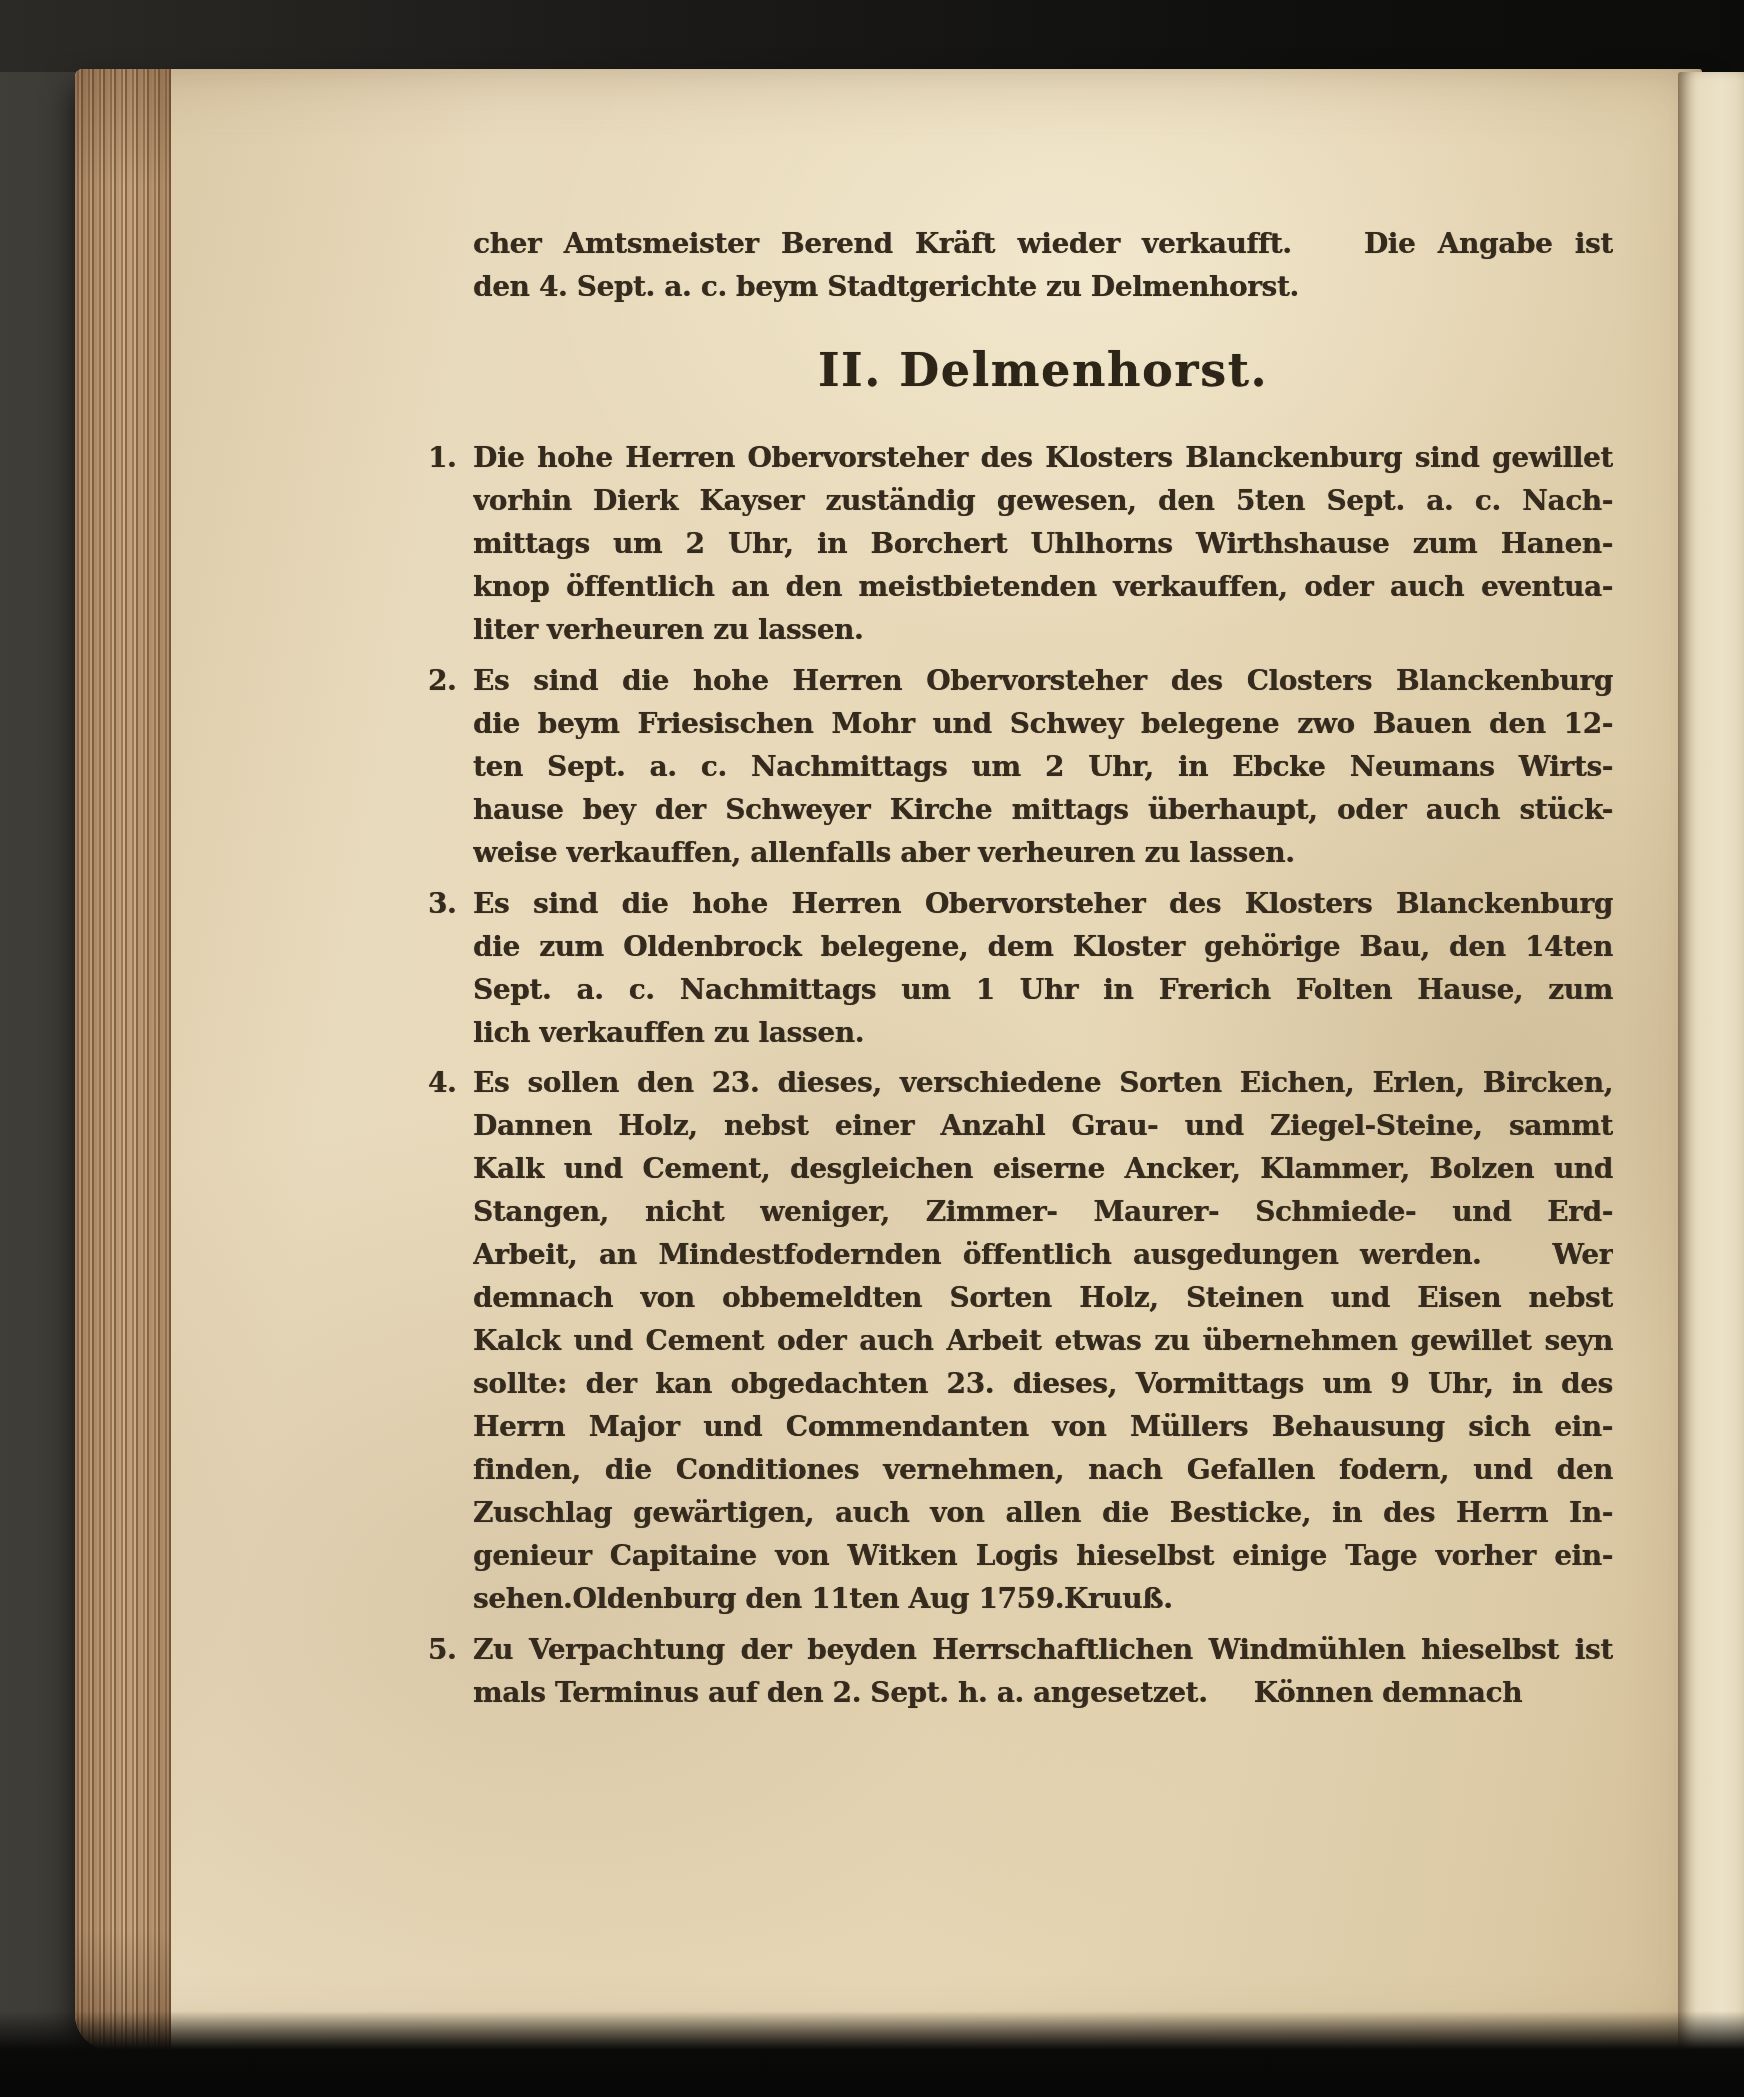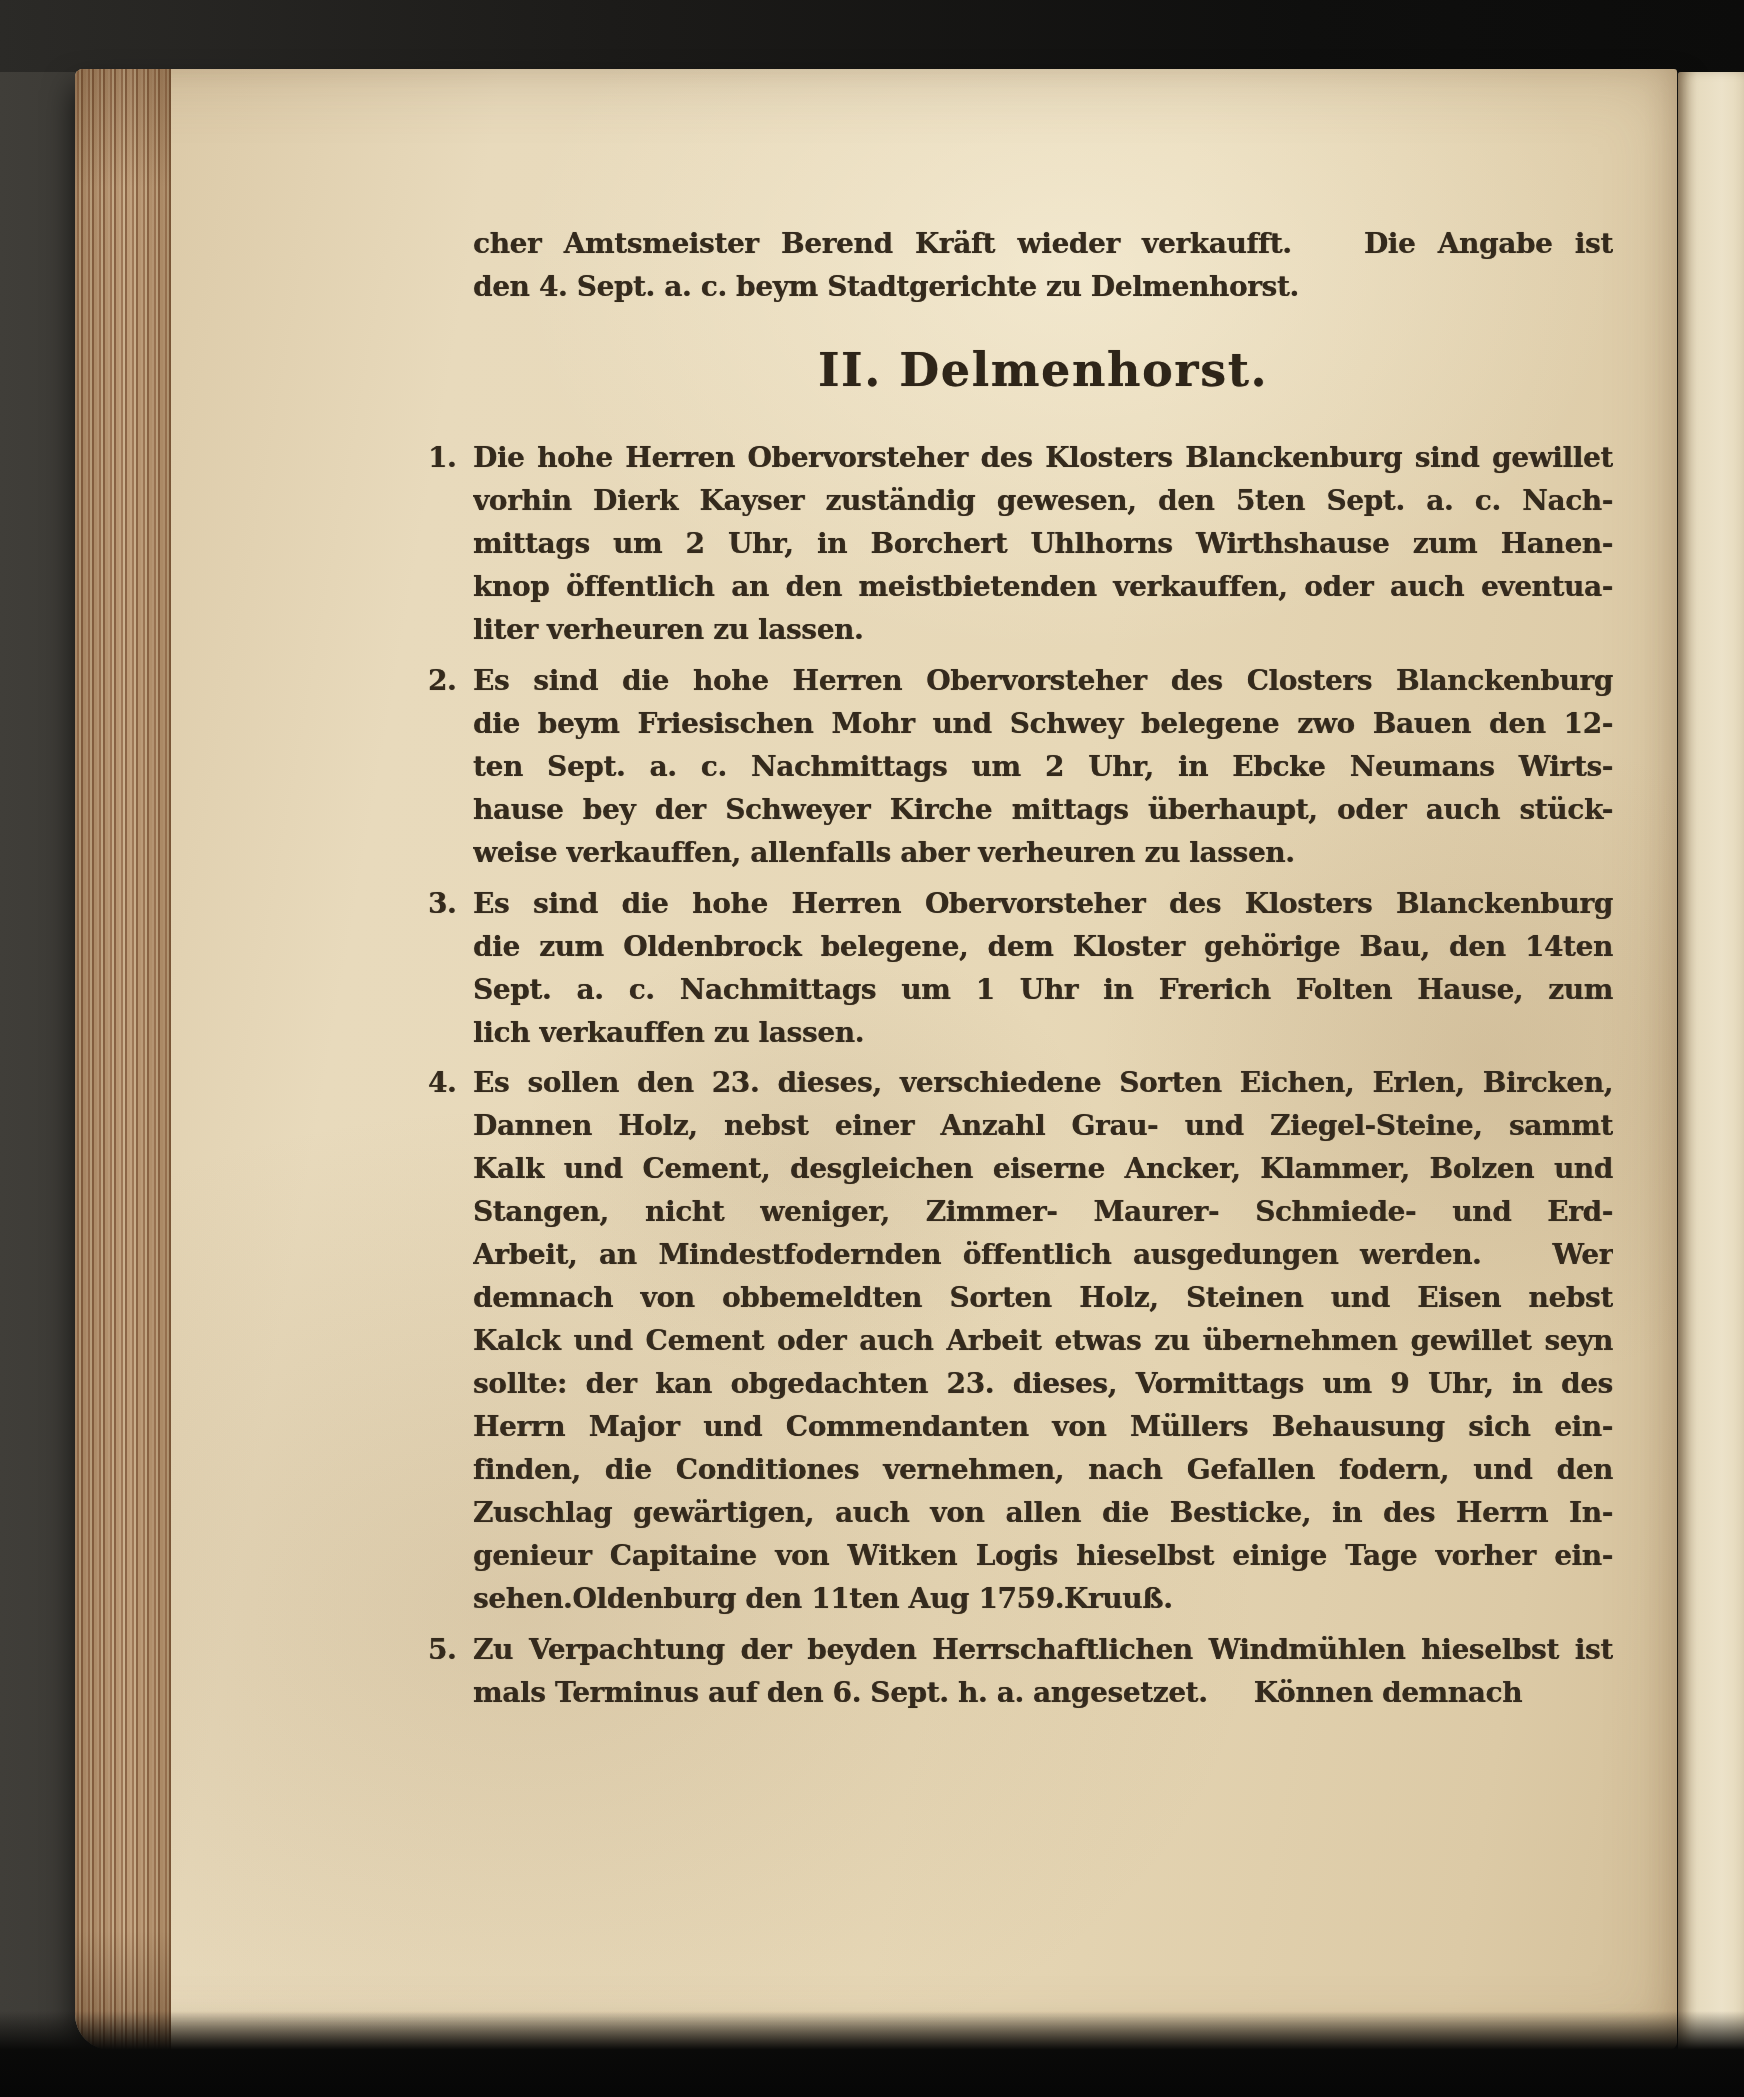--- a/index.html
+++ b/index.html
@@ -25,20 +25,21 @@
     background:
       radial-gradient(785px 549px at 62% 10%, rgba(255,250,232,.45), rgba(255,250,232,0) 70%),
       radial-gradient(1020px 706px at 28% 78%, rgba(160,132,92,.20), rgba(160,132,92,0) 72%),
       radial-gradient(549px 471px at 88% 50%, rgba(150,122,84,.16), rgba(150,122,84,0) 70%),
       radial-gradient(392px 298px at 46% 55%, rgba(140,115,80,.12), rgba(140,115,80,0) 75%),
       linear-gradient(100deg,#d8c5a2 0%, #e8dabc 22%, #e7d8b7 58%, #dccaa6 88%, #d3bf99 100%);
     box-shadow:
       inset 0 0 71px rgba(110,80,45,.28),
       inset 0 -14px 31px rgba(90,60,30,.25),
       0 17.3px 31px rgba(0,0,0,.75);
+    padding-left: 25px;
   }
   
   .stack-edge{
     position:absolute;left:0;top:0;width:96px;height:100%;
     border-radius:7.8px 0 0 36px;
     background:
       linear-gradient(180deg, rgba(80,50,25,.25) 0%, rgba(80,50,25,0) 6%, rgba(80,50,25,0) 94%, rgba(60,35,15,.35) 100%),
       linear-gradient(90deg, rgba(90,55,25,.30) 0%, rgba(90,55,25,.05) 55%, rgba(120,85,50,.35) 96%, rgba(90,60,30,.45) 100%),
       repeating-linear-gradient(90deg,
         #c8a986 0px, #c8a986 2.4px,
@@ -143,21 +144,21 @@
                 <span>sehen.</span>
                 <span>Oldenburg den 11ten Aug 1759.</span>
                 <span>Kruuß.</span>
               </div>
             </div>
           </div>
           <div class="item">
             <div class="marker">5.</div>
             <div class="lines">
               <div class="line">Zu Verpachtung der beyden Herrschaftlichen Windmühlen hieselbst ist aber-</div>
-              <div class="line">mals Terminus auf den 6. Sept. h. a. angesetzet.   Können demnach</div>
+              <div class="line">mals Terminus auf den 2. Sept. h. a. angesetzet.   Können demnach</div>
             </div>
           </div>
         </div>
     </div>
   </div>
 
   <div class="next-page"></div>
   <div class="bottom-shade"></div>
 </div>
 

